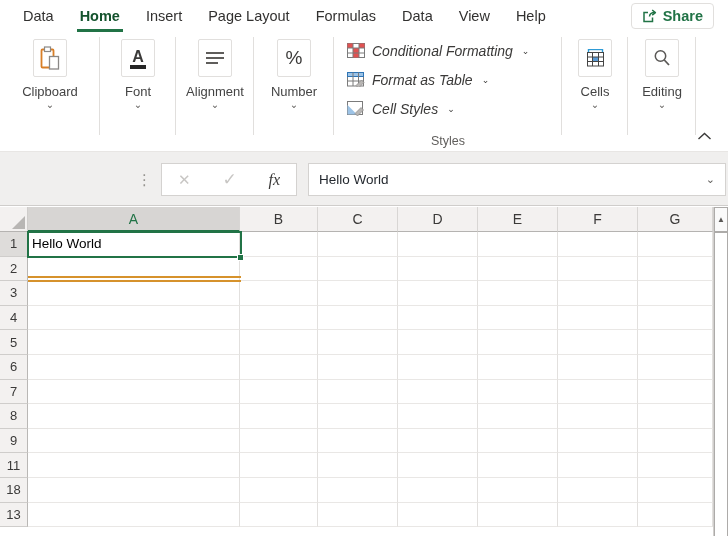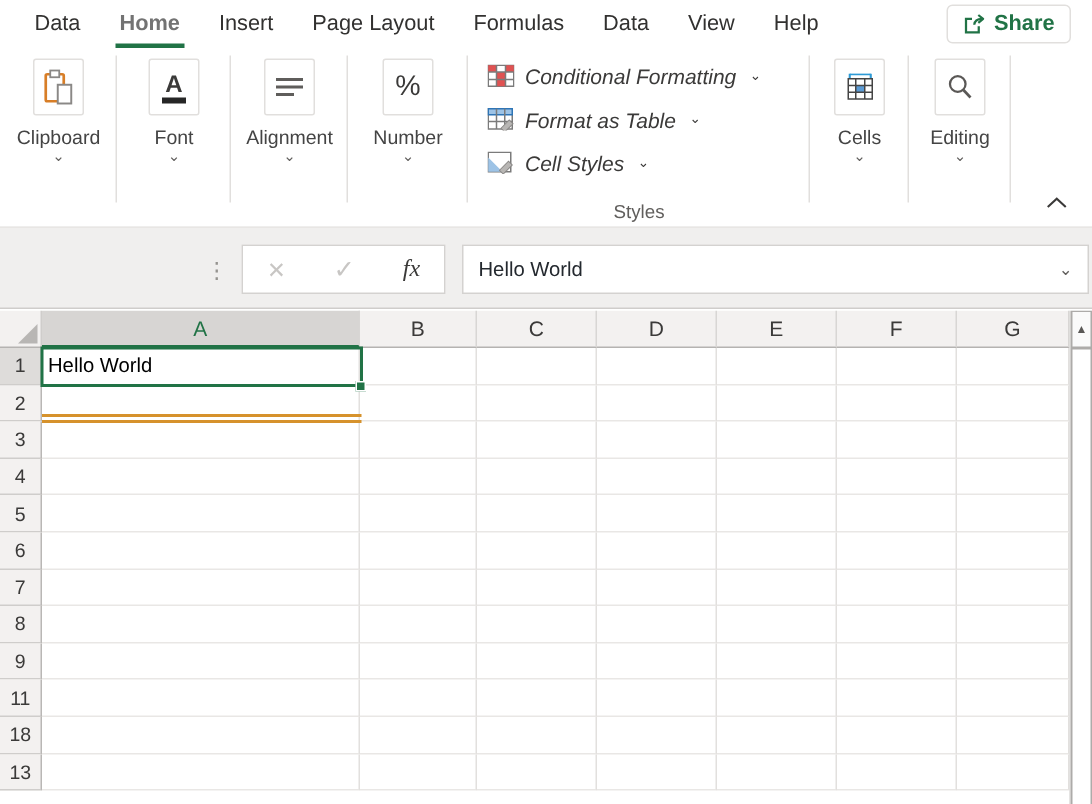--- a/index.html
+++ b/index.html
@@ -5,35 +5,35 @@
   * { margin:0; padding:0; box-sizing:border-box; }
   html,body { width:728px; height:536px; overflow:hidden; background:#fff;
     font-family:"Liberation Sans","DejaVu Sans",sans-serif; }
   .stage { position:relative; width:728px; height:536px; background:#fff; }
 
   
   .menubar { position:absolute; top:0; left:0; right:0; height:32px; display:flex;
     align-items:stretch; padding-left:10px; background:#fff; }
   .tab { padding:0 13px; font-size:14.5px; color:#323130; display:flex; align-items:center;
     white-space:nowrap; cursor:default; }
-  .tab.active { color:#737373; font-weight:bold; position:relative; }
+  .tab.active { color:#14532d; font-weight:bold; position:relative; }
   .tab.active::after { content:''; position:absolute; left:10px; right:10px; bottom:0;
     height:3px; background:#217346; }
   .share-btn { position:absolute; right:14px; top:3px; height:26px; display:flex;
     align-items:center; gap:6px; padding:0 10px; border:1px solid #e1dfdd; border-radius:4px;
     background:#fff; color:#217346; font-weight:bold; font-size:14.5px; }
 
   
   .ribbon { position:absolute; top:32px; left:0; right:0; height:119px; background:#fff;
     display:flex; }
   .rgroup { position:relative; display:flex; flex-direction:column; align-items:center;
     padding-top:7px; }
   .rgroup::after { content:''; position:absolute; right:0; top:5px; bottom:16px; width:1px;
     background:#e1dfdd; }
-  .g-clipboard{width:78px}.g-font{width:76px}.g-alignment{width:78px}.g-number{width:80px}
+  .g-clipboard{width:100px}.g-font{width:76px}.g-alignment{width:78px}.g-number{width:80px}
   .g-styles{width:228px; align-items:flex-start; padding-left:13px; padding-top:4px;}
   .g-cells{width:66px}.g-editing{width:68px}
   .g-spacer{flex:1}.g-spacer::after{display:none}
   .icon-btn { width:34px; height:38px; border:1px solid #e1dfdd; border-radius:2px;
     background:#fff; display:flex; align-items:center; justify-content:center; }
   .rlabel { margin-top:7px; font-size:13px; color:#444; }
   .chev { margin-top:1px; font-size:10px; color:#605e5c; line-height:10px; }
   .font-a { font-size:16px; font-weight:bold; color:#3b3a39; border-bottom:4px solid #262626;
     padding:0 2px; line-height:17px; }
   .align-lines div { height:2px; background:#5f5d5b; margin:3px 0; }

